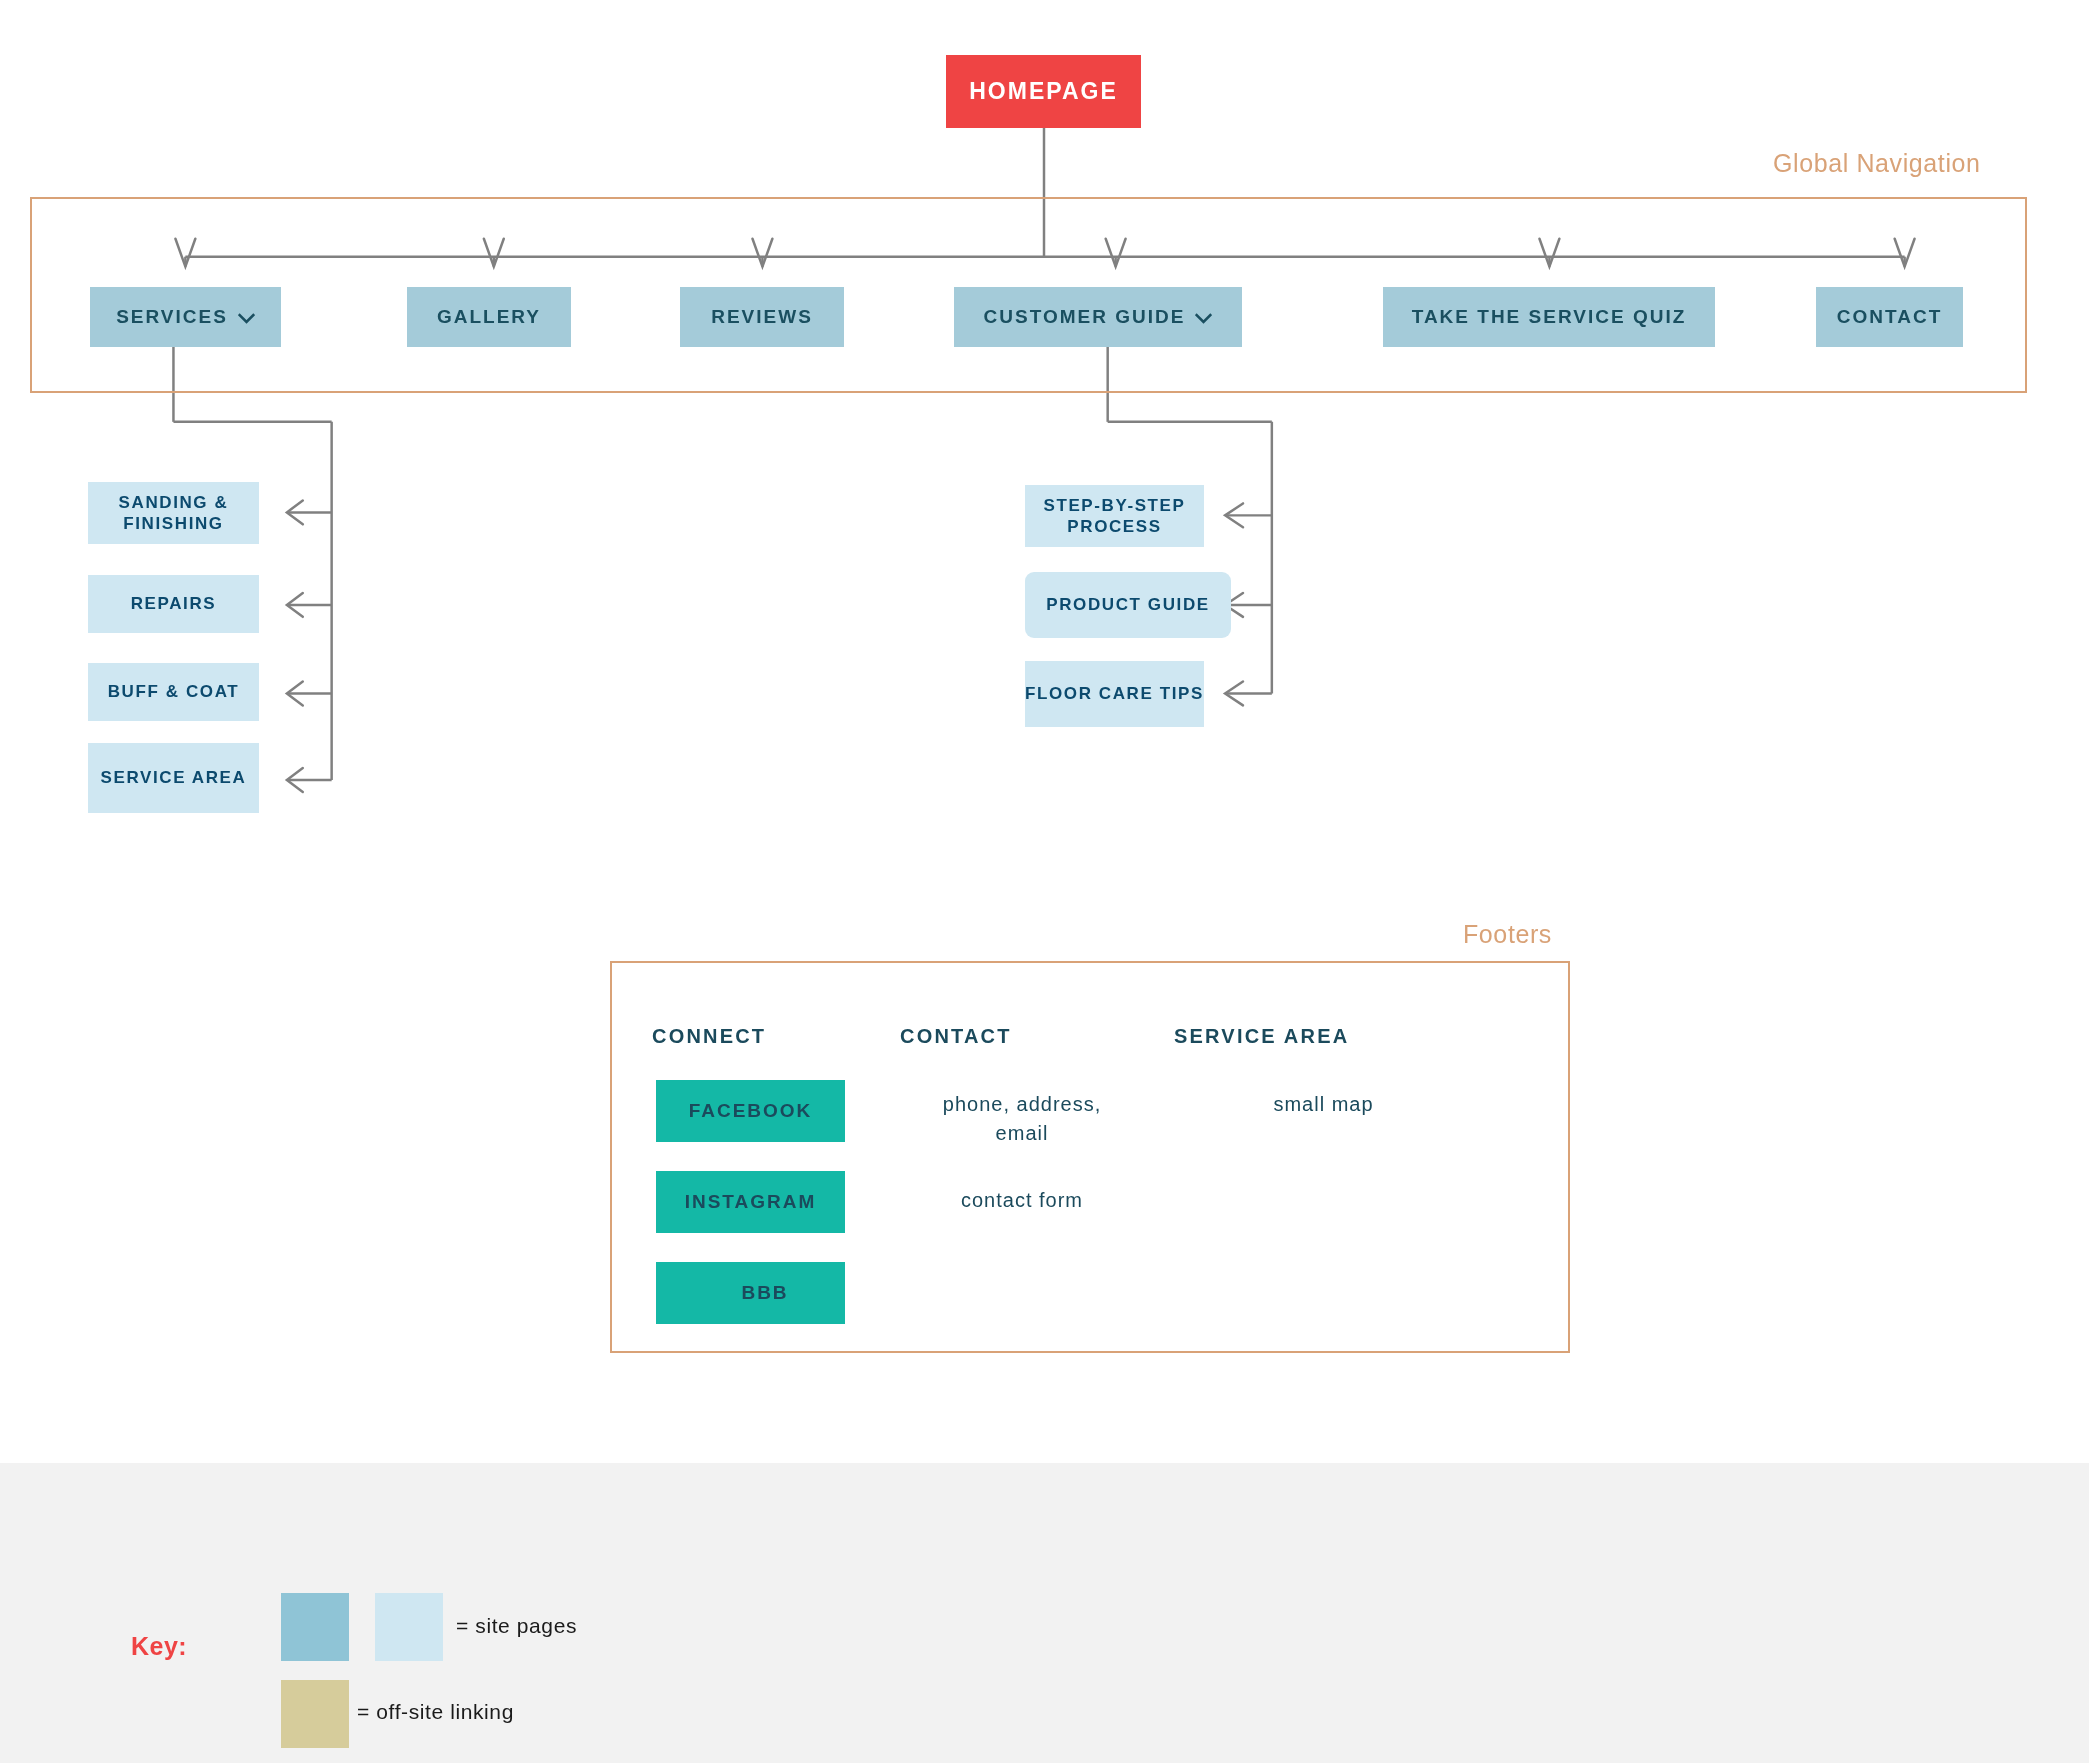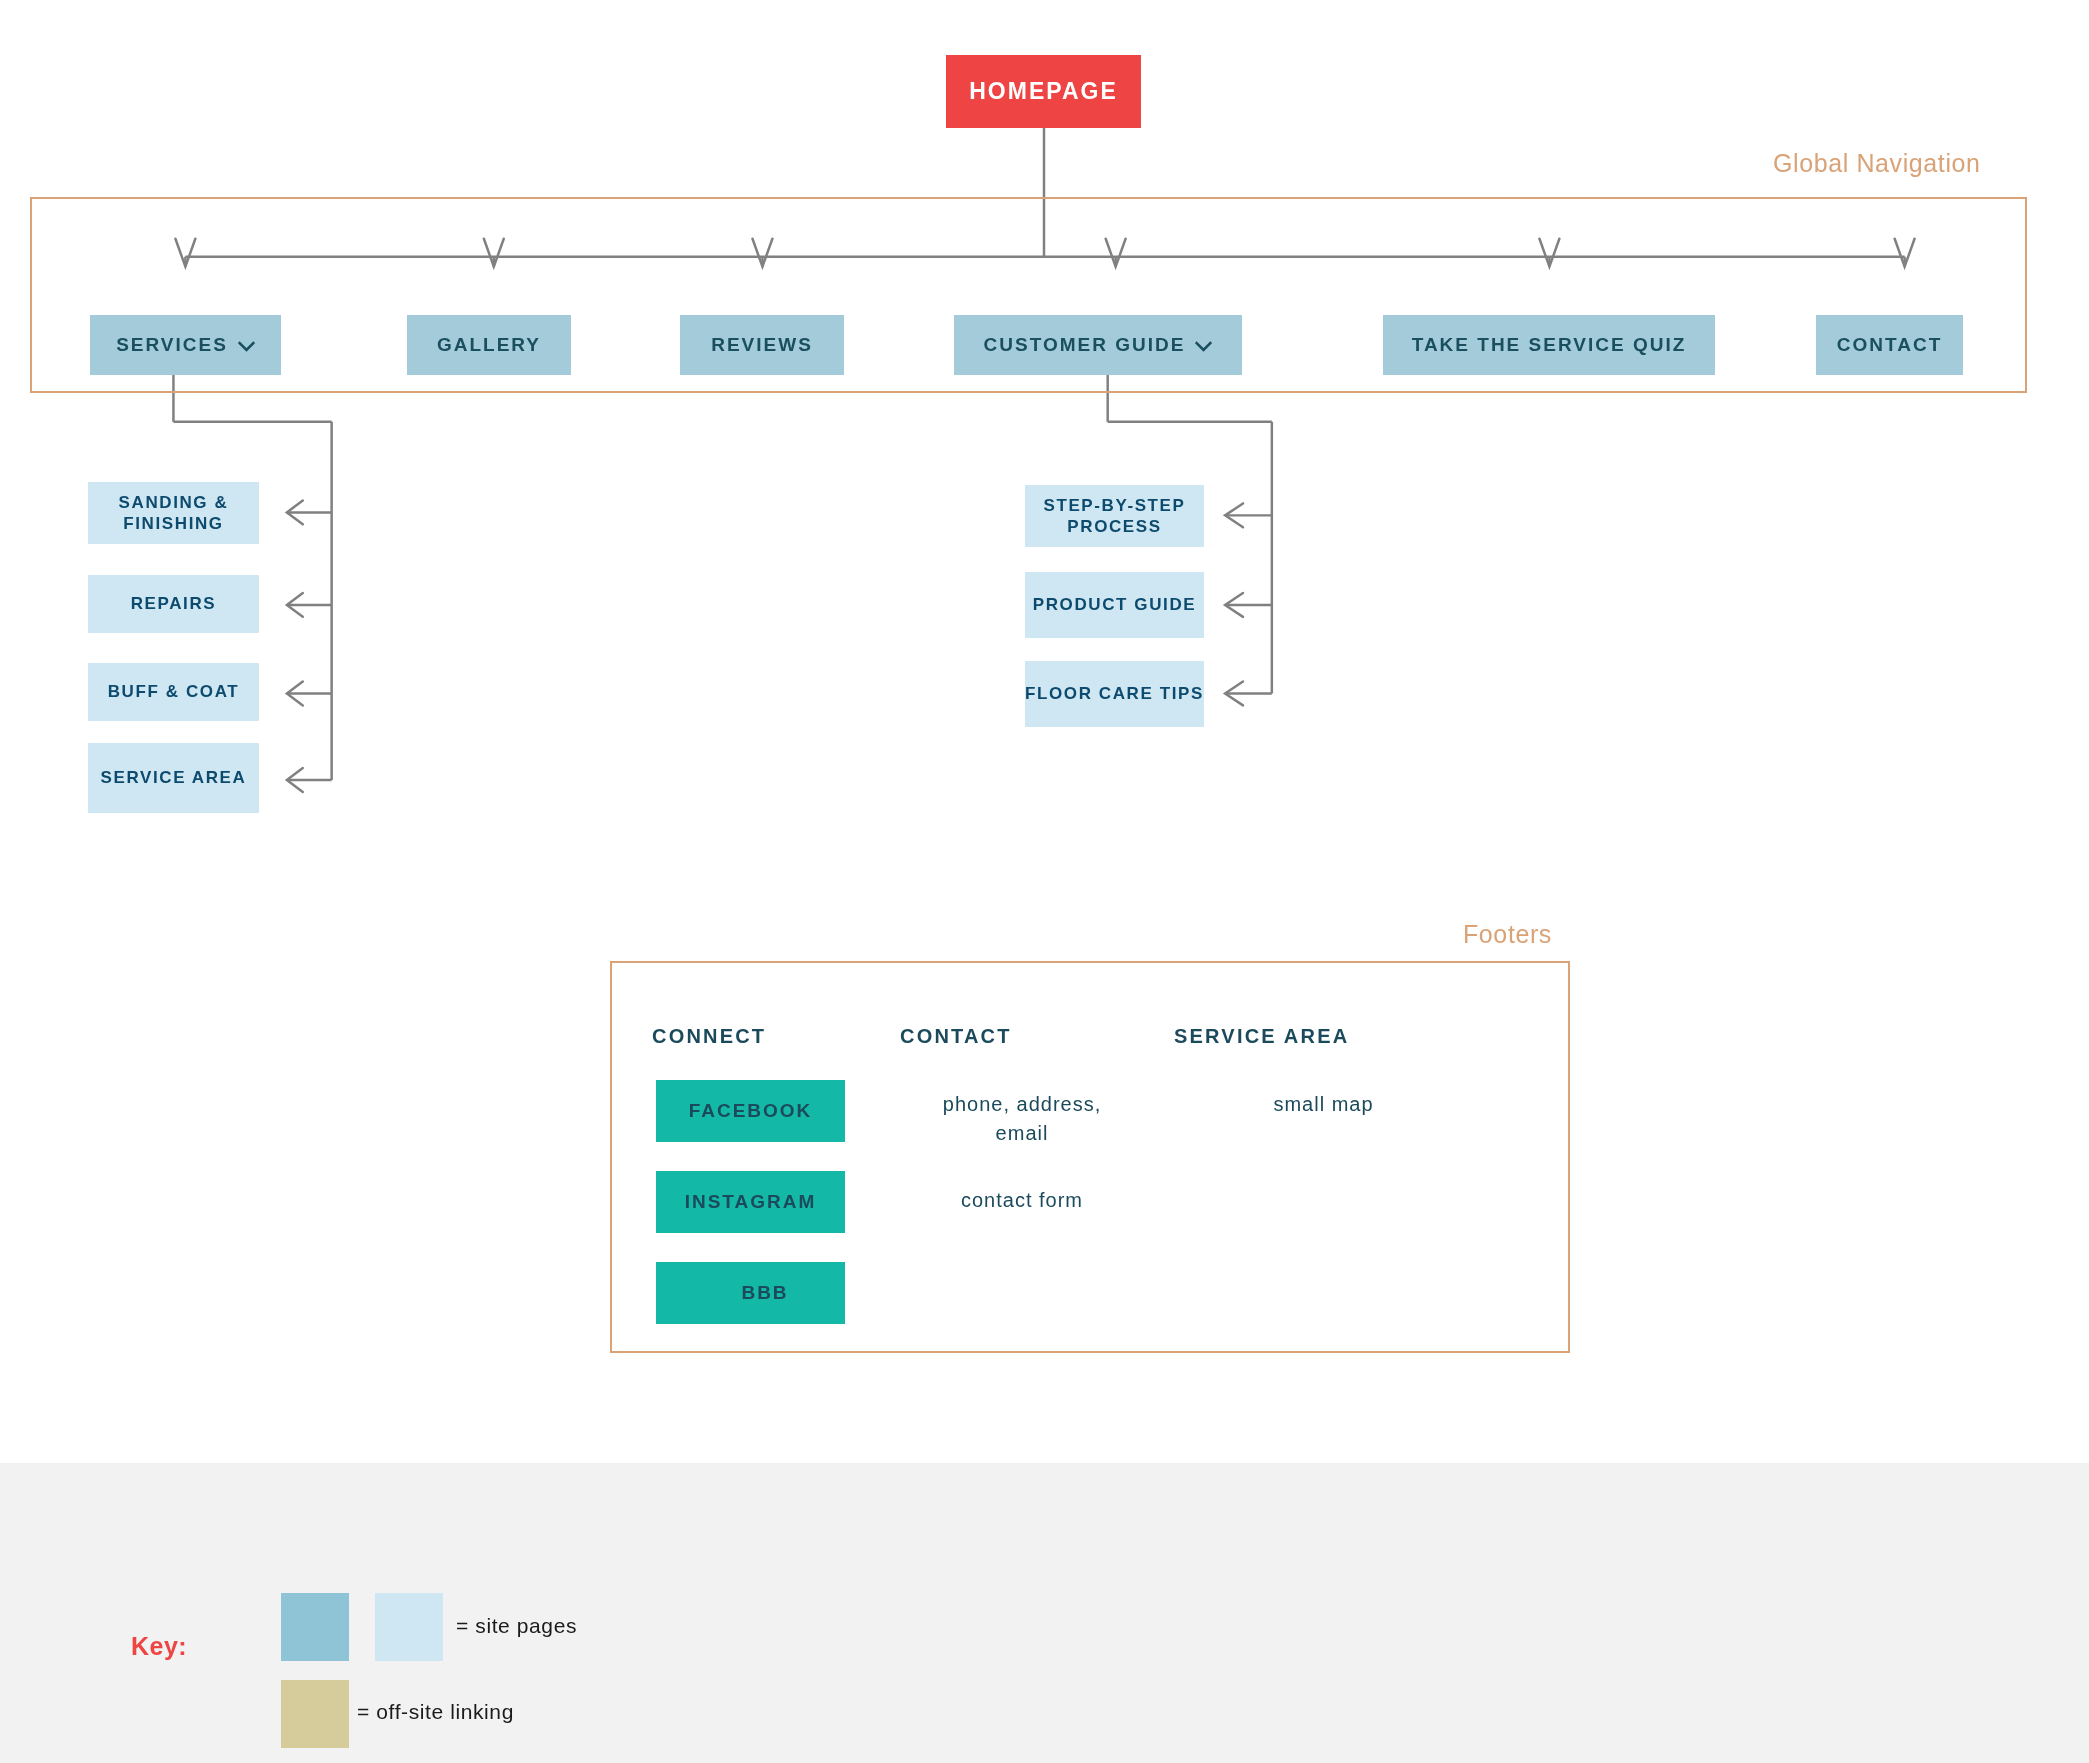--- a/index.html
+++ b/index.html
@@ -44,21 +44,20 @@
     font-size: 23px;
     font-weight: 600;
     letter-spacing: 2px;
   }
   .box-nav {
     background: #a4cbd9;
     color: #1a4f60;
     font-size: 19px;
     font-weight: 600;
     letter-spacing: 2px;
-    margin-top: 28px;
   }
   .box-sub {
     background: #cfe7f2;
     color: #0c4a6e;
     font-size: 17px;
     font-weight: 600;
     letter-spacing: 1.6px;
   }
   .box-offsite {
     background: #14b8a6;
@@ -268,21 +267,21 @@
   </div>
 
   <div class="box box-sub" style="left:88px; top:743px; width:171px; height:70px;">
     <span>SERVICE AREA</span>
   </div>
 
   <div class="box box-sub" style="left:1025px; top:485px; width:179px; height:62px;">
     <span>STEP-BY-STEP PROCESS</span>
   </div>
 
-  <div class="box box-sub" style="left:1025px; top:572px; width:179px; height:66px;">
+  <div class="box box-sub" style="left:1025px; top:572px; width:206px; height:66px;border-radius:9px;">
     <span>PRODUCT GUIDE</span>
   </div>
 
   <div class="box box-sub" style="left:1025px; top:661px; width:179px; height:66px;">
     <span>FLOOR CARE TIPS</span>
   </div>
 
   <div class="group-label" style="left:1463px; top:920px;">Footers</div>
 
   <div class="group-box" style="left:610px; top:961px; width:960px; height:392px;"></div>

